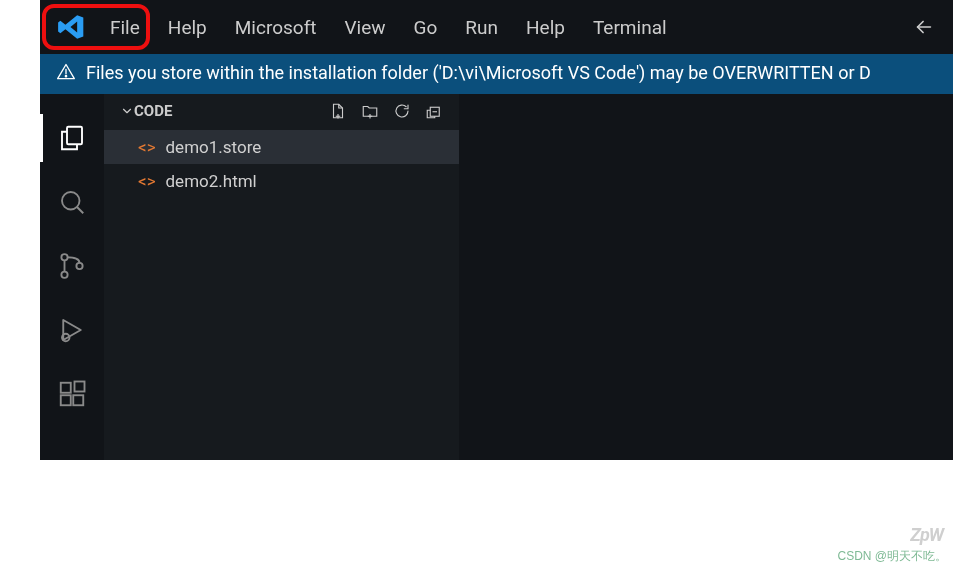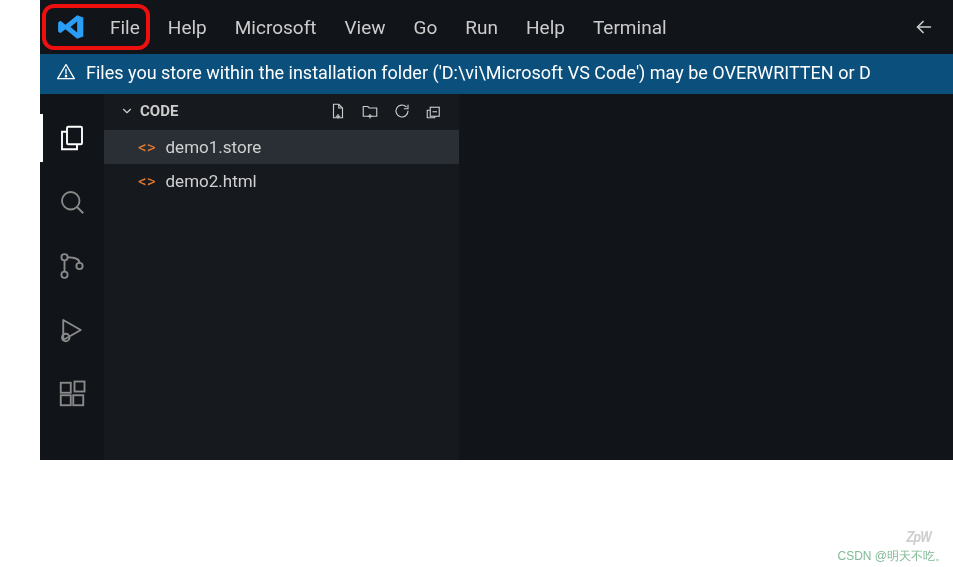--- a/index.html
+++ b/index.html
@@ -126,21 +126,20 @@
   .ellipsis-btn { cursor: pointer; padding: 4px; color: #b0b0b0; letter-spacing: 2px; }
 
   .section-header {
     height: 34px;
     display: flex;
     align-items: center;
     padding: 0 16px;
     font-size: 15px;
     font-weight: 700;
     color: #cccccc;
-    gap: 6px;
   }
   .section-header .flex-spacer { flex: 1; }
   .section-actions { display: flex; gap: 14px; align-items: center; }
   .section-actions .icn { cursor: pointer; }
 
   .file-tree { padding-top: 2px; }
   .file-row {
     height: 34px;
     display: flex;
     align-items: center;
@@ -163,22 +162,22 @@
     position: absolute;
     right: 6px; bottom: 2px;
     font-size: 12px;
     color: #15803d;
     opacity: 0.55;
     font-family: sans-serif;
     white-space: nowrap;
   }
   .zhm {
     position: absolute;
-    right: 22px; bottom: 22px;
-    font-size: 14px; font-weight: 700;
+    right: 10px; bottom: 22px;
+    font-size: 18px; font-weight: 700;
     color: #777; opacity: 0.35;
     font-style: italic; letter-spacing: -1px;
   }
 
   svg { display: block; }
 </style>
 </head>
 <body>
 
 <div class="app-frame">

